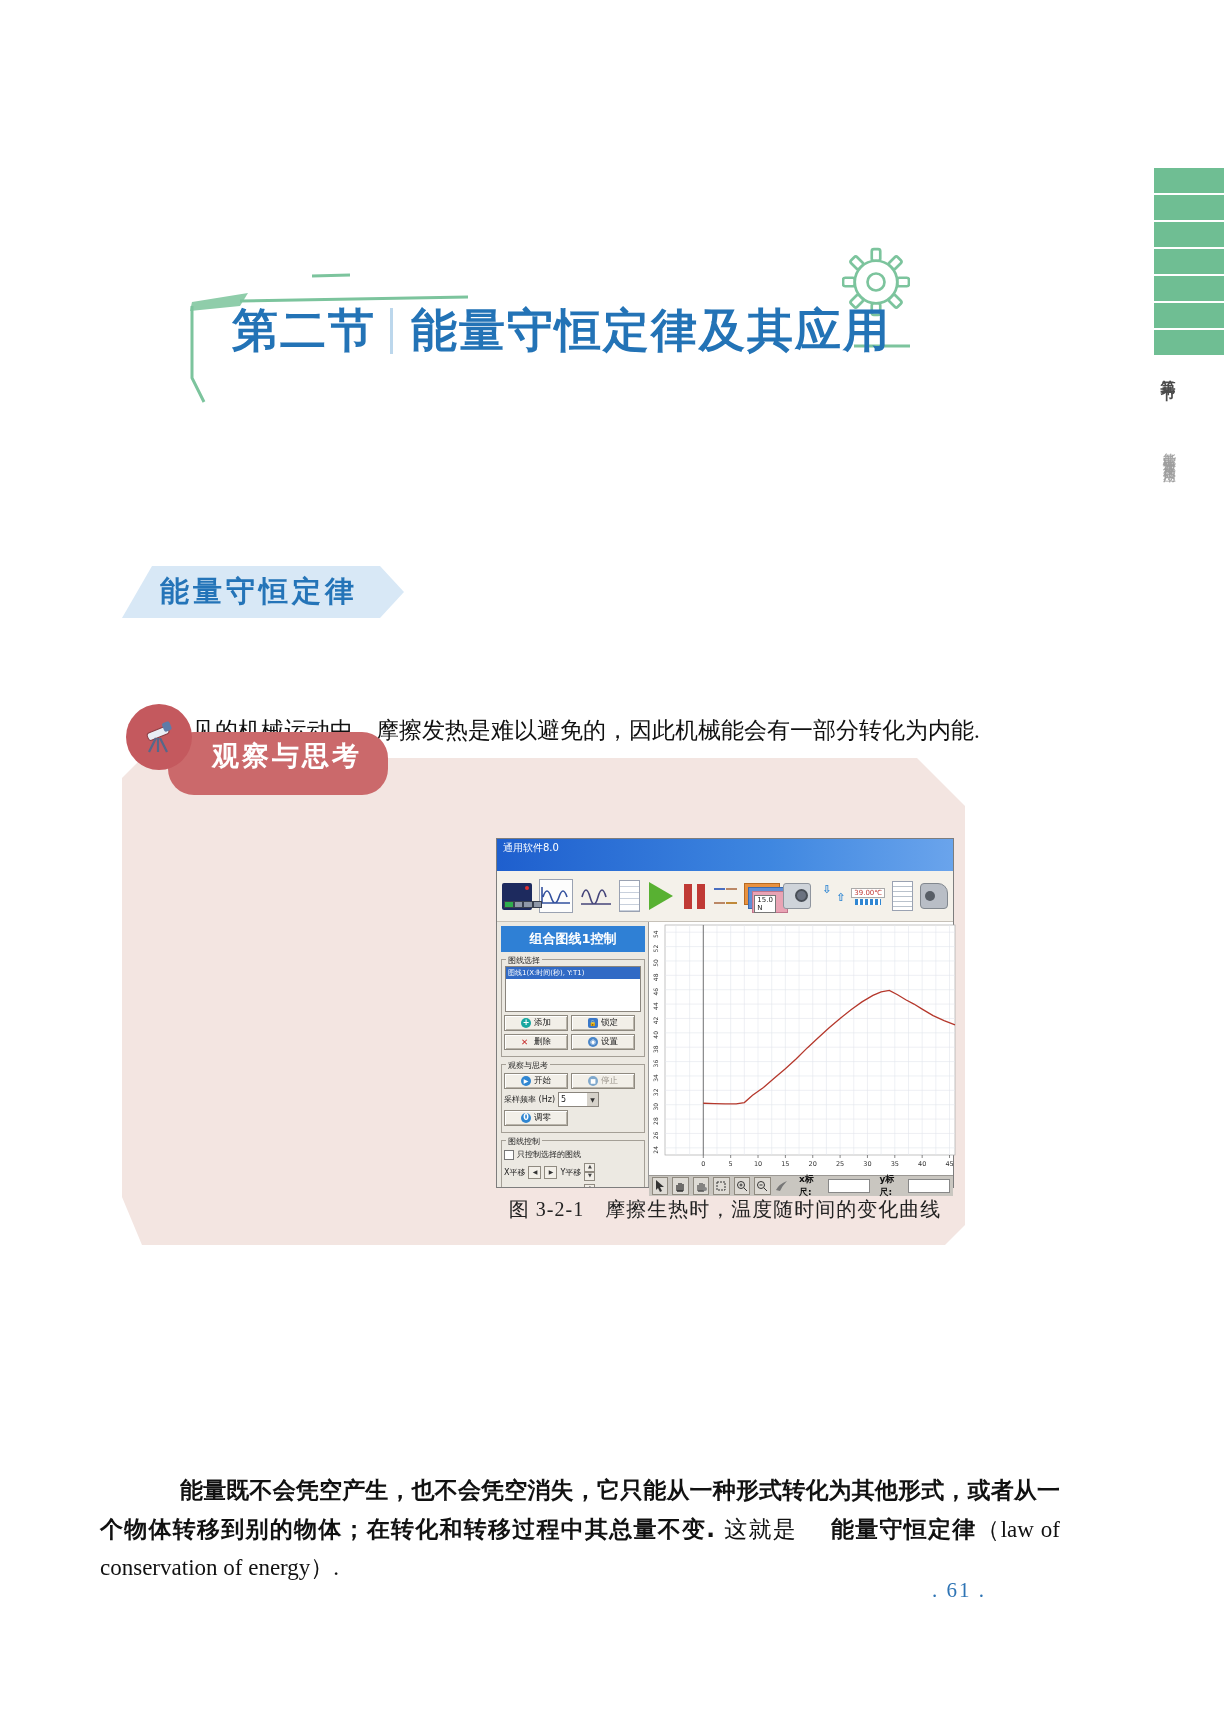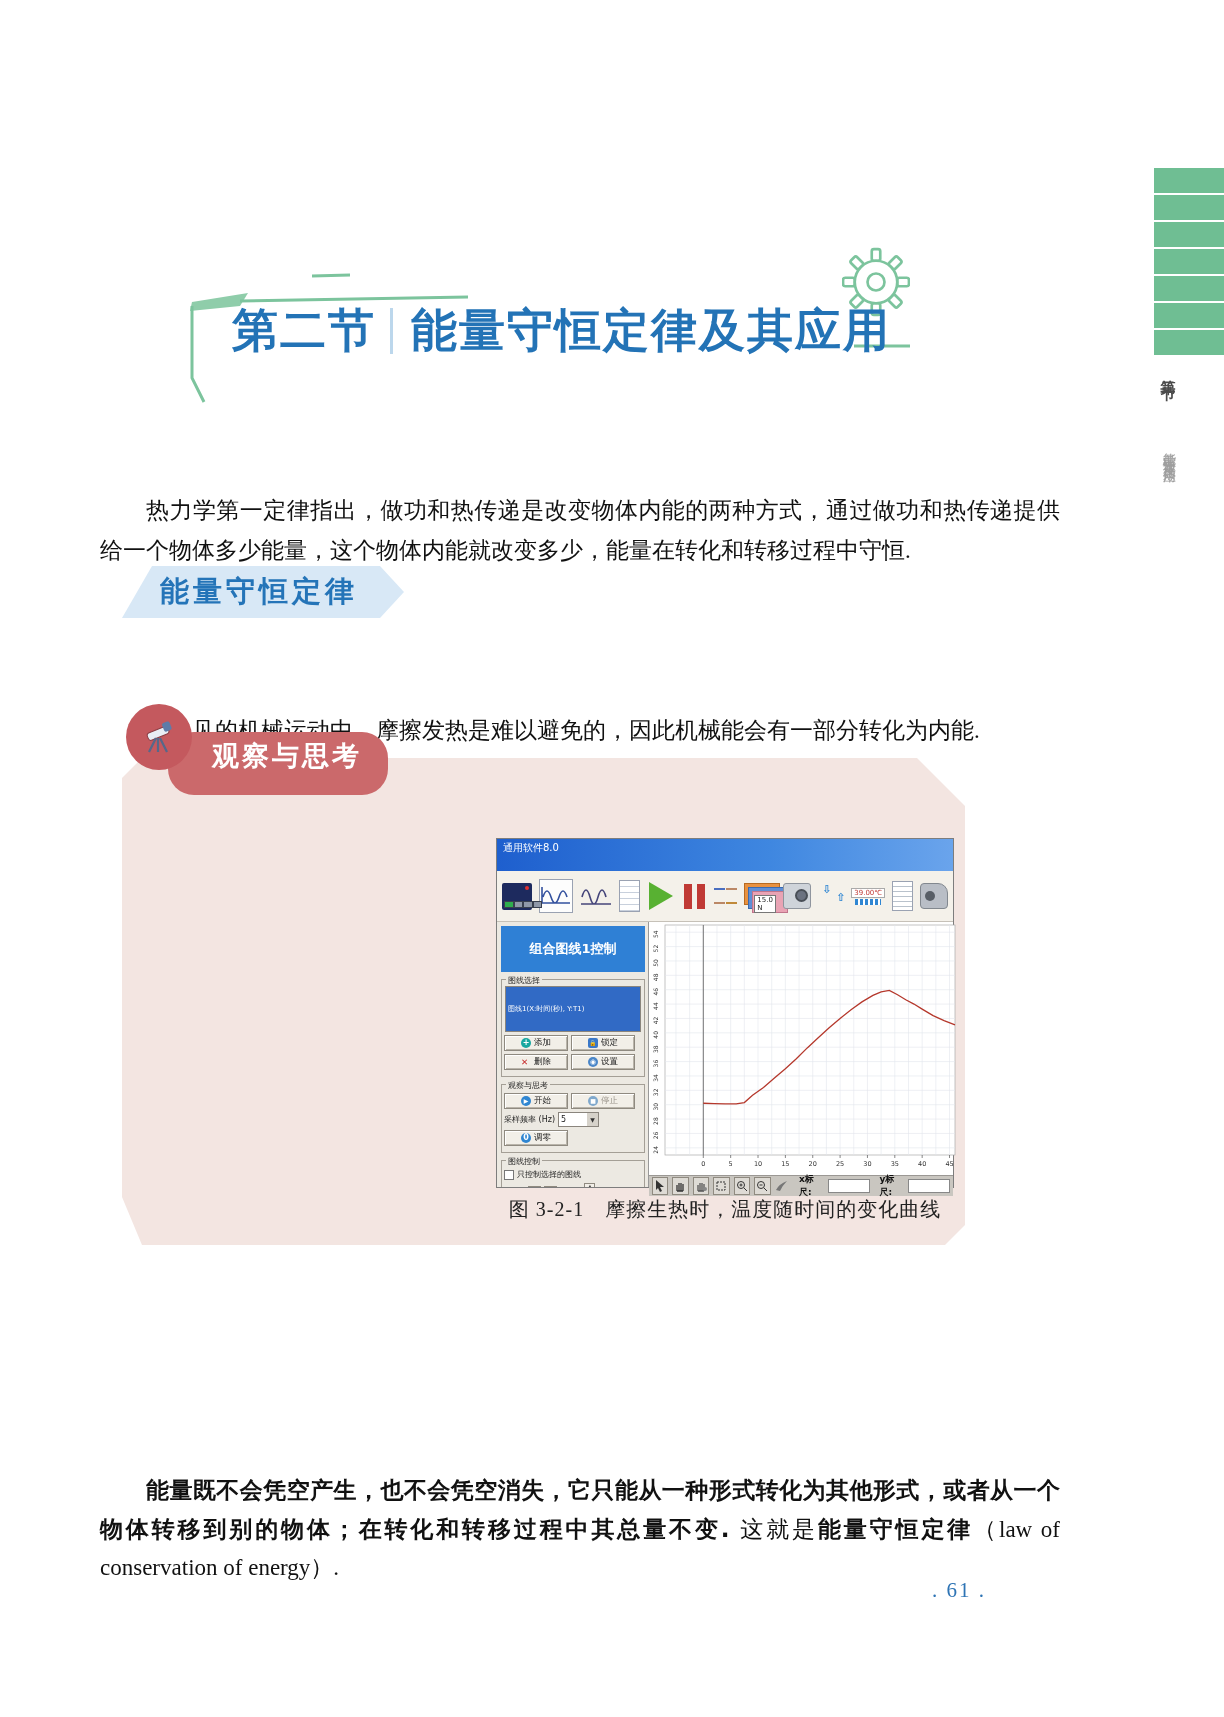--- a/index.html
+++ b/index.html
@@ -23,21 +23,21 @@
   .title-main{font-size:46px;letter-spacing:2px;}
   .gear-svg{position:absolute;left:842px;top:246px;}
 
   
   .para{position:absolute;left:100px;width:960px;font-size:23px;line-height:40px;
         text-align:justify;text-indent:2em;color:#111;}
   .p-intro{top:468px;}
   .p-one{top:688px;}
   .p-two{top:1296px;line-height:38px;}
   .p-three{top:1448px;line-height:38px;font-family:"Liberation Serif","DejaVu Serif",serif;}
-  .bold-seg{font-family:"DejaVu Sans","Liberation Sans",sans-serif;font-weight:bold;}
+  .bold-seg{font-family:"DejaVu Sans","Liberation Sans",sans-serif;font-weight:bold;margin-left:34px;}
 
   
   .banner{position:absolute;left:122px;top:566px;width:282px;height:52px;background:#d8e8f6;
           clip-path:polygon(30px 0,calc(100% - 24px) 0,100% 50%,calc(100% - 24px) 100%,0 100%);
           display:flex;align-items:center;padding-left:38px;box-sizing:border-box;
           font-family:"DejaVu Sans","Liberation Sans",sans-serif;font-weight:bold;font-size:29px;color:#2474b8;letter-spacing:4px;}
 
   
   .activity-box{position:absolute;left:122px;top:758px;width:843px;height:487px;background:#f3e5e1;
           clip-path:polygon(20px 0,calc(100% - 48px) 0,100% 48px,100% calc(100% - 20px),
@@ -56,25 +56,25 @@
   .sw{position:absolute;left:374px;top:80px;width:458px;height:350px;border:1px solid #7d7d7d;
       background:#ece9e2;font-family:"DejaVu Sans","Liberation Sans",sans-serif;box-sizing:border-box;
       display:flex;flex-direction:column;}
   .sw-title{height:32px;background:linear-gradient(90deg,#1e5fce,#3f87e0 60%,#6aa4ec);
       color:#fff;font-size:10px;line-height:17px;padding-left:6px;flex:0 0 auto;}
   .sw-toolbar{height:46px;background:#f4f1ea;border-bottom:1px solid #c6c1b8;display:flex;
       align-items:center;gap:7px;padding:2px 5px;flex:0 0 auto;}
   .sw-body{flex:1;display:flex;min-height:0;}
   .sw-panel{width:146px;flex:0 0 auto;padding:2px 2px 0 3px;font-size:8px;color:#222;overflow:hidden;}
   .panel-head{background:#2f80d5;color:#fff;text-align:center;font-size:13px;font-weight:bold;
-      padding:14px 0;margin:2px 1px 6px;}
+      padding:4px 0;margin:2px 1px 6px;}
   .grp{border:1px solid #a49f96;margin:7px 1px 4px;padding:5px 2px 3px;position:relative;}
   .grp-label{position:absolute;top:-5px;left:4px;background:#ece9e2;padding:0 2px;font-size:8px;}
   .listbox{background:#fff;border:1px solid #8a857d;height:44px;margin:1px;overflow:hidden;}
-  .list-sel{background:#316ac5;color:#fff;font-size:7px;padding:17px 2px;white-space:nowrap;}
+  .list-sel{background:#316ac5;color:#fff;font-size:7px;padding:1px 2px;white-space:nowrap;}
   .prow{display:flex;align-items:center;gap:3px;margin:3px 0;}
   .pbtn{display:inline-flex;align-items:center;justify-content:center;gap:3px;border:1px solid #8f8a80;
       background:#f2efe8;font-size:8.5px;height:16px;box-shadow:inset 1px 1px 0 #fff,inset -1px -1px 0 #b9b4aa;
       padding:0 2px;box-sizing:border-box;}
   .w62{width:64px;}
   .dis{color:#9a958c;}
   .icx{display:inline-block;width:10px;height:10px;border-radius:50%;color:#fff;font-size:8px;
       line-height:10px;text-align:center;font-weight:bold;}
   .ic-add{background:#18a7a0;} .ic-add::before{content:"+";}
   .ic-del{color:#c62828;font-weight:bold;width:10px;} .ic-del::before{content:"\2715";}
@@ -176,21 +176,20 @@
       <circle cx="32" cy="32" r="20"></circle>
       <circle cx="32" cy="32" r="8"></circle>
     </g>
   </svg>
   <div class="title-row">
     <span class="title-secno">第二节</span>
     <span class="title-sep"></span>
     <span class="title-main">能量守恒定律及其应用</span>
   </div>
 
-  <p class="para p-intro">热力学第一定律指出，做功和热传递是改变物体内能的两种方式，通过做功和热传递提供给一个物体多少能量，这个物体内能就改变多少，能量在转化和转移过程中守恒.</p>
 
   <div class="banner">能量守恒定律</div>
 
   <p class="para p-one">在常见的机械运动中，摩擦发热是难以避免的，因此机械能会有一部分转化为内能.</p>
 
   <div class="badge-circle">
     <svg width="40" height="40" viewBox="0 0 40 40">
       <rect x="8" y="12" width="22" height="8" rx="3" transform="rotate(-22 20 16)" fill="#e9eef5" stroke="#8a3d44" stroke-width="1"></rect>
       <rect x="24" y="5" width="8" height="9" rx="2" transform="rotate(-22 28 10)" fill="#5d7ba8"></rect>
       <line x1="17" y1="21" x2="10" y2="35" stroke="#56688a" stroke-width="2.2"></line>

